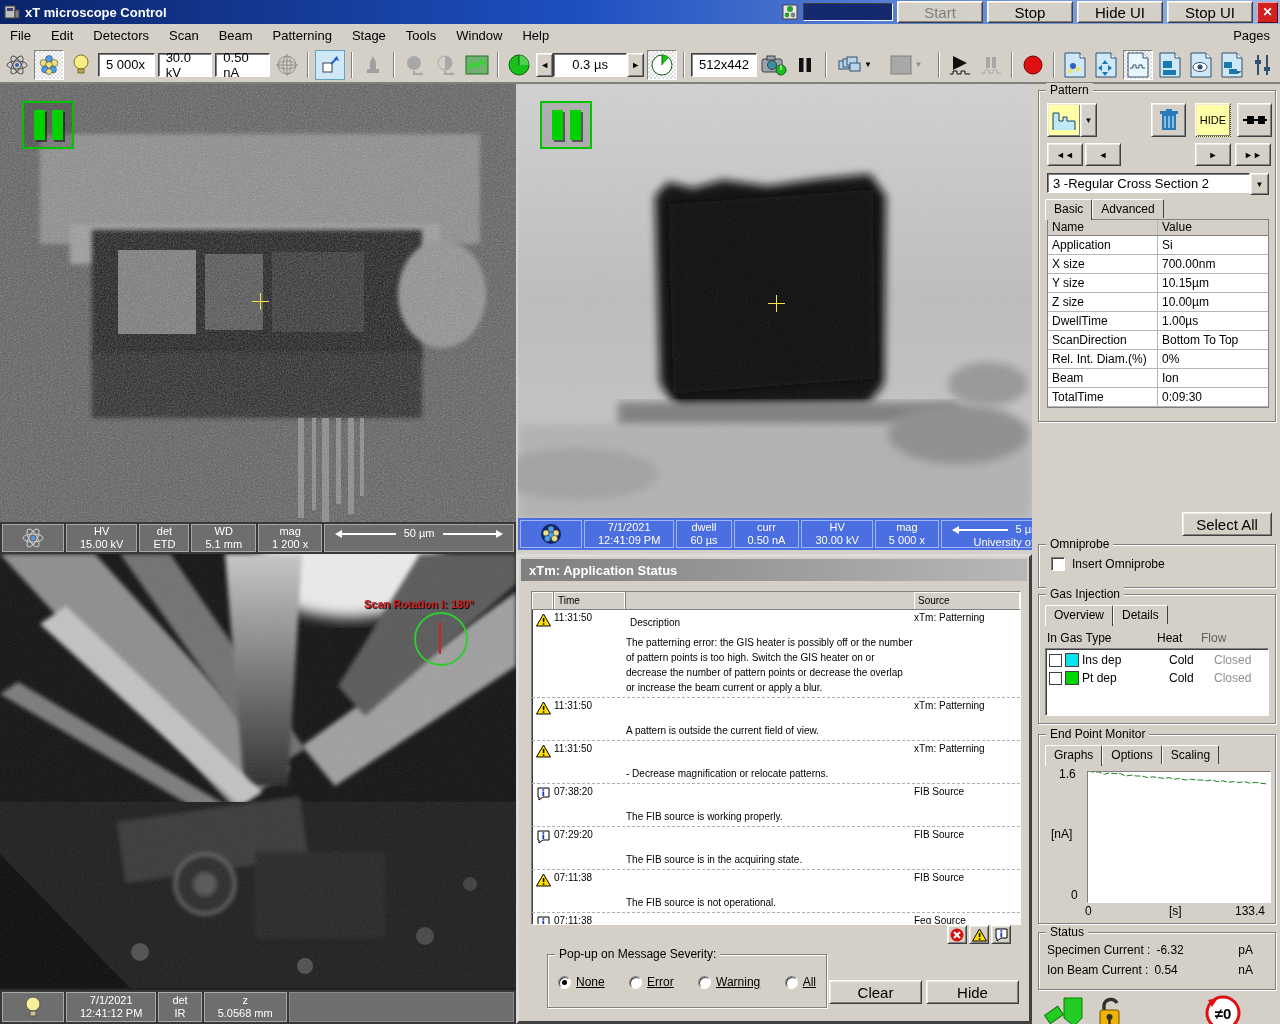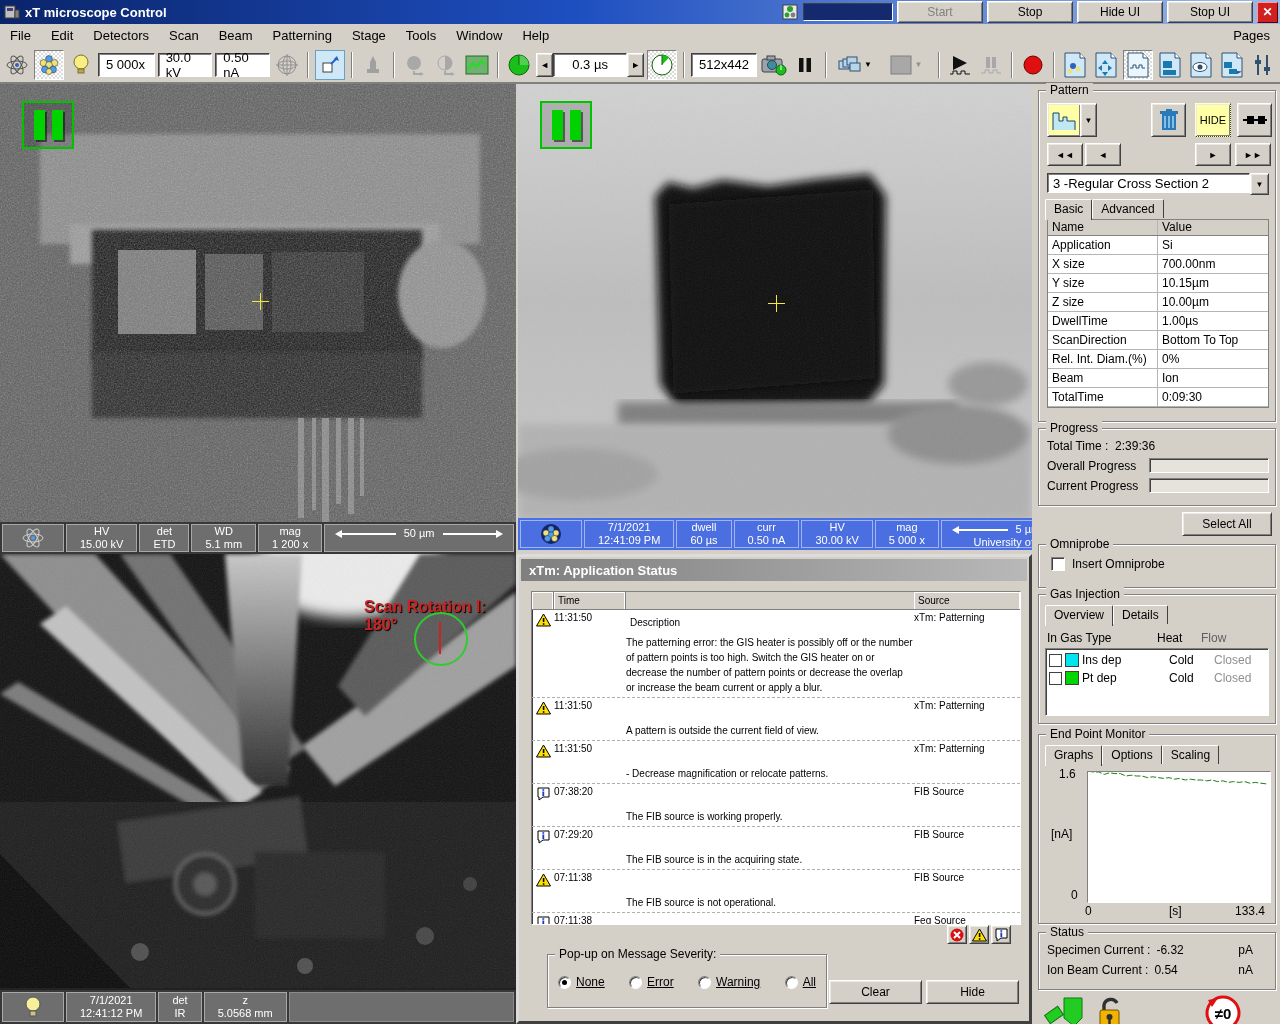--- a/index.html
+++ b/index.html
@@ -2,21 +2,21 @@
 <html><head>
 <meta charset="utf-8">
 <style>
   html,body{margin:0;padding:0;background:#000;}
   .app{position:relative;width:1280px;height:1024px;background:#d4d0c8;
        font-family:"Liberation Sans",sans-serif;font-size:12px;color:#000;overflow:hidden;}
   .groupbox{position:absolute;border:1px solid #808080;box-shadow:inset 1px 1px 0 #fff,1px 1px 0 #fff;}
   .grouplabel{position:absolute;top:-8px;left:7px;background:#d4d0c8;padding:0 4px;font-size:12px;}
   .btn{display:flex;align-items:center;justify-content:center;background:#d4d0c8;
        border:1px solid;border-color:#ffffff #404040 #404040 #ffffff;
-       box-shadow:inset 1px 1px 0 #ece9e2, inset -1px -1px 0 #808080;font-size:12px;}
+       box-shadow:inset 1px 1px 0 #ece9e2, inset -1px -1px 0 #808080;font-size:15px;}
   .btn.disabled{color:#808080;}
   .tab{display:inline-block;padding:2px 8px;border:1px solid;border-color:#fff #404040 #808080 #fff;
        border-bottom:none;background:#d4d0c8;border-radius:2px 2px 0 0;font-size:12px;}
   .tab.active{position:relative;top:0;padding-bottom:4px;z-index:2;}
   
   .titlebar{position:absolute;left:0;top:0;width:1280px;height:24px;
             background:linear-gradient(90deg,#0a246a,#1e4fc0 45%,#9db9e8);
             display:flex;align-items:center;color:#fff;font-weight:bold;font-size:13px;}
   .titlebar .ticon{width:16px;height:14px;margin:0 5px 0 4px;}
   .tb-right{position:absolute;right:2px;top:2px;display:flex;gap:4px;align-items:center;height:20px;}
@@ -56,21 +56,21 @@
   .sb-text{padding:0 8px;}
   .arrow-l{width:0;height:0;border:4px solid transparent;border-right:7px solid #fff;}
   .arrow-r{width:0;height:0;border:4px solid transparent;border-left:7px solid #fff;}
   .pause-ov{position:absolute;border:2px solid #00c400;width:48px;height:44px;display:flex;
             gap:7px;align-items:center;justify-content:center;background:rgba(0,0,0,0.15);}
   .pause-ov span{display:block;width:11px;height:30px;background:#00d200;box-shadow:2px 2px 0 rgba(0,0,0,.5);}
   .crosshair{position:absolute;width:17px;height:17px;}
   .crosshair:before,.crosshair:after{content:"";position:absolute;background:#f5e642;}
   .crosshair:before{left:8px;top:0;width:1px;height:17px;}
   .crosshair:after{top:8px;left:0;height:1px;width:17px;}
-  .annot{position:absolute;color:#cc2222;font-size:16px;font-weight:bold;text-shadow:1px 1px 1px #000;}
+  .annot{position:absolute;color:#cc2222;font-size:11px;font-weight:bold;text-shadow:1px 1px 1px #000;}
   .annot-circle{position:absolute;border:2px solid #2ecc2e;border-radius:50%;width:50px;height:50px;}
   .annot-line{position:absolute;width:2px;height:32px;background:#cc2222;}
   
   .aswin{position:absolute;left:516px;top:554px;width:516px;height:470px;background:#d4d0c8;
          border:3px solid;border-color:#dcdcdc #404040 #404040 #dcdcdc;box-sizing:border-box;}
   .wtitle{position:absolute;left:2px;top:2px;right:2px;height:22px;
           background:linear-gradient(90deg,#7f7f7f,#b8b8b8);color:#fff;font-weight:bold;
           font-size:13px;display:flex;align-items:center;padding-left:8px;}
   .msglist{position:absolute;left:12px;top:34px;width:488px;height:332px;background:#fff;
            border:1px solid;border-color:#808080 #fff #fff #808080;box-shadow:inset 1px 1px 0 #404040;
@@ -808,30 +808,20 @@
               <div>Ion</div>
             </div>
             <div class="pt-row">
               <div>TotalTime</div>
               <div>0:09:30</div>
             </div>
           </div>
       </div>
     </div>
 
-    <div class="groupbox" style="left:4px;top:344px;width:236px;height:76px">
-      <span class="grouplabel">Progress</span>
-      <div style="position:absolute;left:8px;top:10px">
-        <span>Total Time :</span>&nbsp; <span>2:39:36</span>
-      </div>
-      <div style="position:absolute;left:8px;top:30px">Overall Progress</div>
-      <div class="pbar" style="position:absolute;left:110px;top:29px"></div>
-      <div style="position:absolute;left:8px;top:50px">Current Progress</div>
-      <div class="pbar" style="position:absolute;left:110px;top:49px"></div>
-    </div>
     <div class="btn" style="position:absolute;left:148px;top:428px;width:88px;height:22px">Select All</div>
 
     <div class="groupbox" style="left:4px;top:460px;width:236px;height:42px">
       <span class="grouplabel">Omniprobe</span>
       <div style="position:absolute;left:12px;top:12px;display:flex;align-items:center;gap:7px">
         <span class="cb"></span>
         <span>Insert Omniprobe</span>
       </div>
     </div>
 

